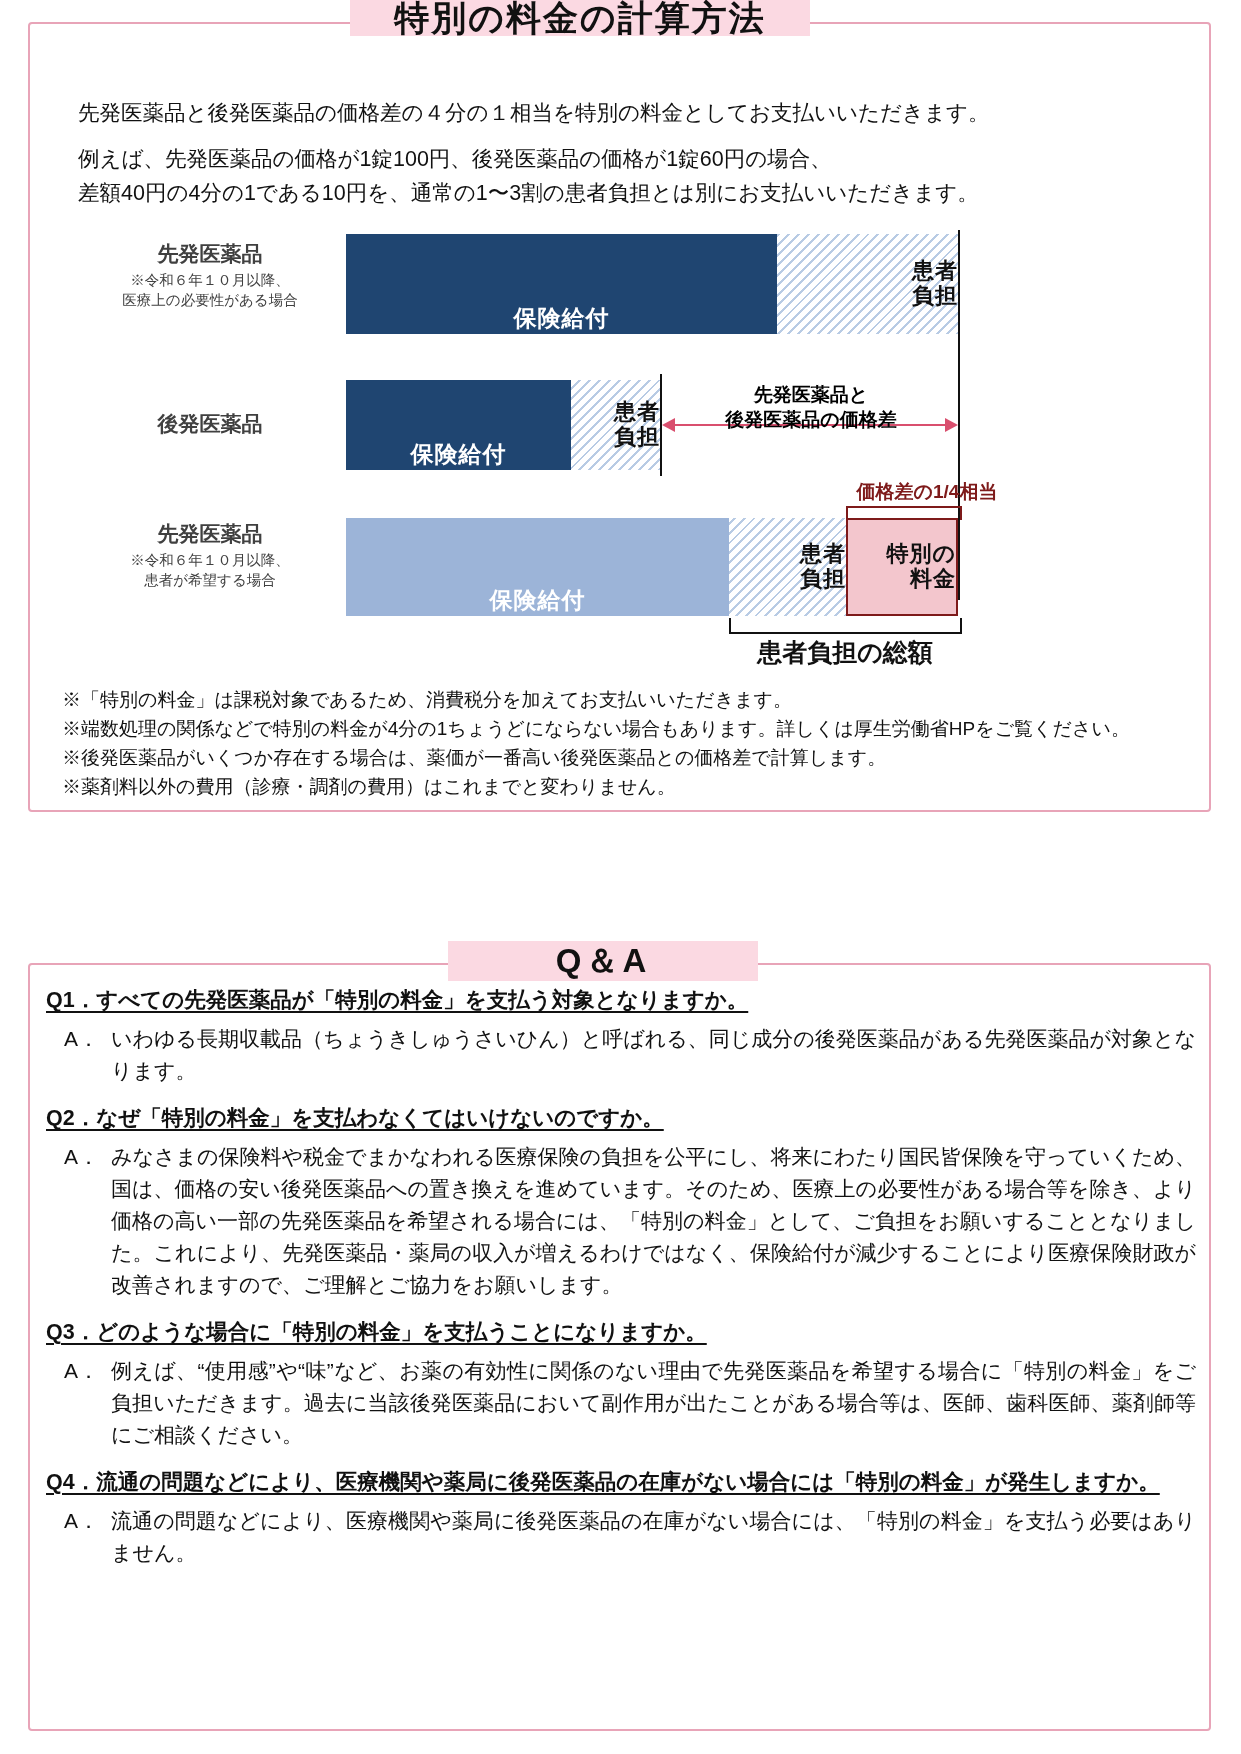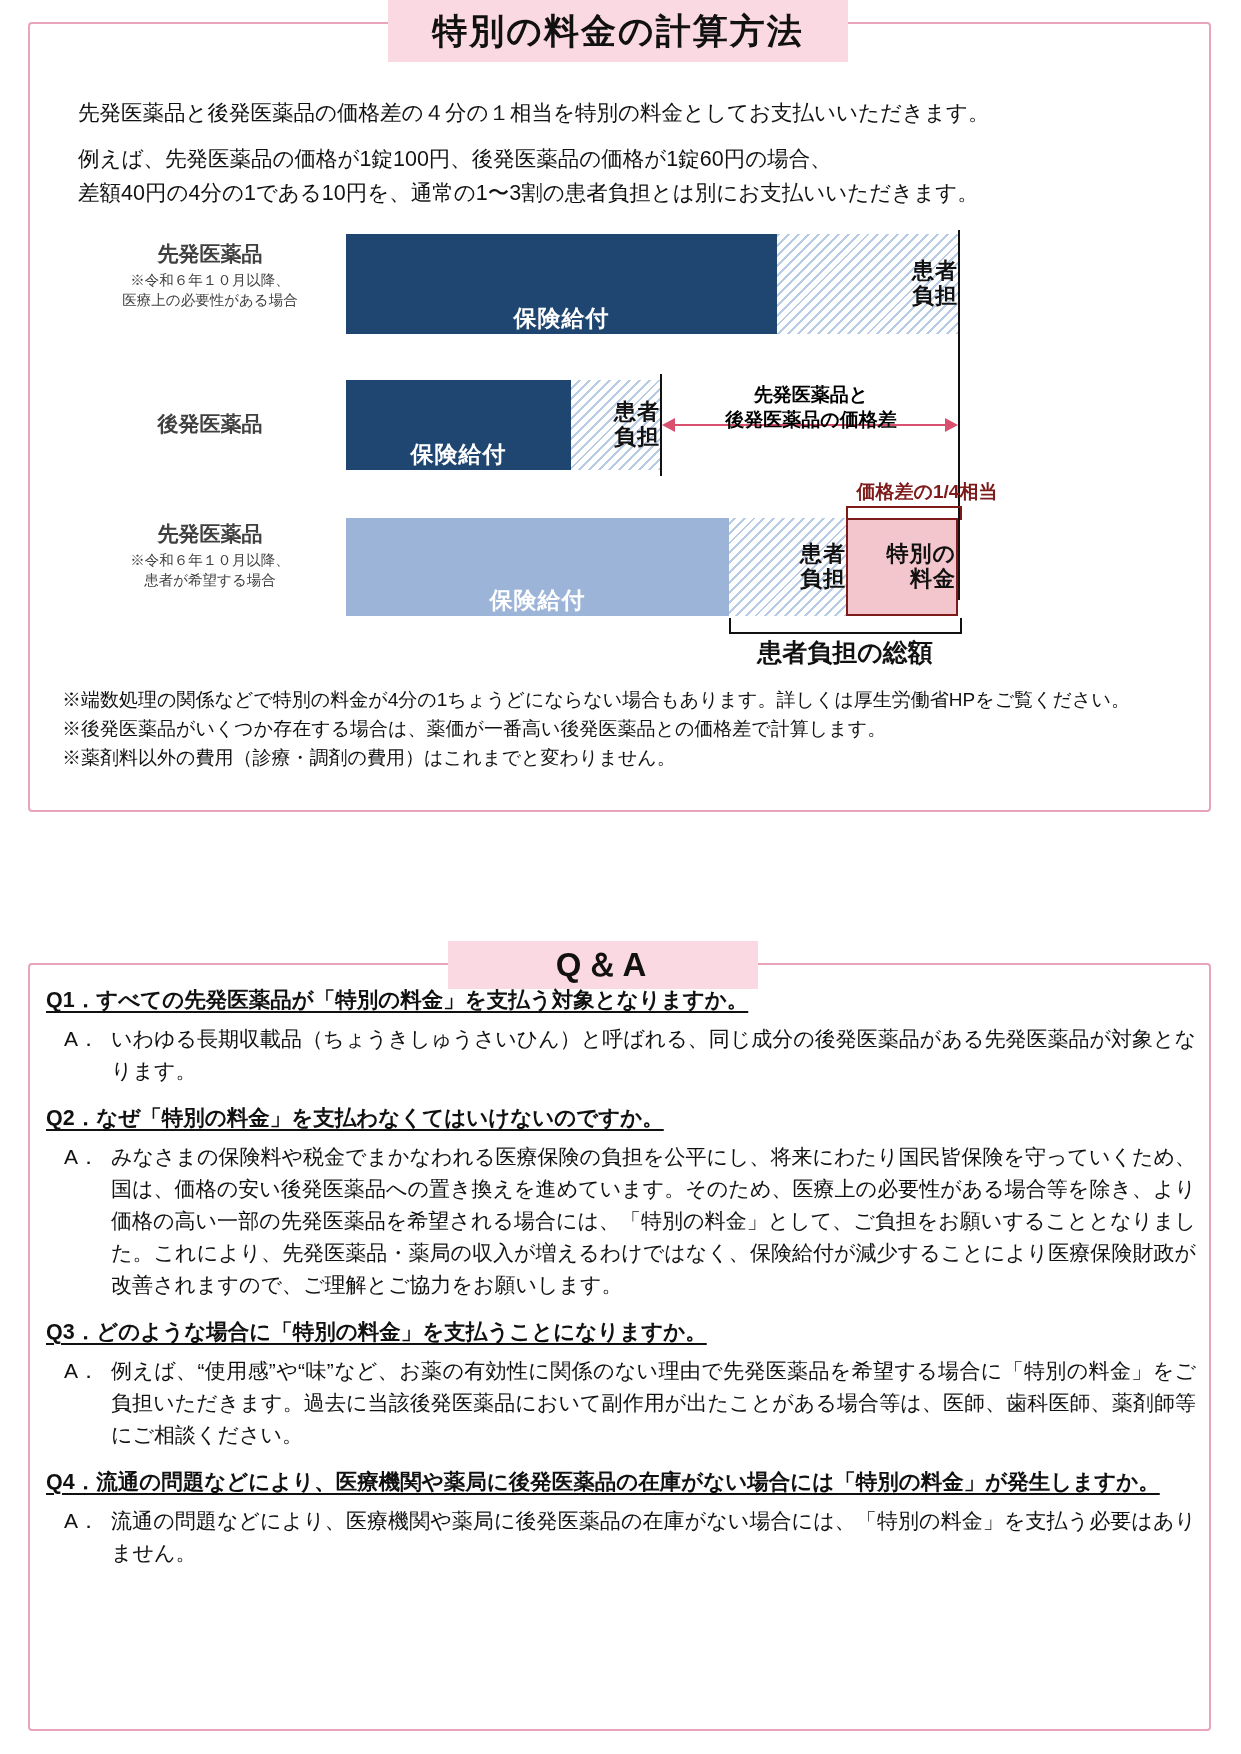--- a/index.html
+++ b/index.html
@@ -37,30 +37,29 @@
     color: #111;
     box-sizing: border-box;
     display: flex;
     align-items: center;
     justify-content: center;
   }
   #title-calc {
     left: 350px;
     top: 0px;
     width: 460px;
-    height: 62px;
+    height: 36px;
     font-size: 35px;
     letter-spacing: 2px;
-    margin-left: 38px;
   }
   #title-qa {
     left: 448px;
     top: 941px;
     width: 310px;
-    height: 48px;
+    height: 40px;
     font-size: 33px;
     letter-spacing: 4px;
   }
 
   .lead {
     position: absolute;
     font-size: 21.5px;
     line-height: 1.5;
     color: #111;
     white-space: nowrap;
@@ -292,20 +291,21 @@
     <span>料金</span>
   </div>
 
   <div style="position:absolute; left:669px; top:390px; width:229px; height:14px; border-bottom:2px solid #111; border-left:2px solid #111; border-right:2px solid #111;"></div>
   <div class="brace-label" style="left:660px; top:408px; width:250px; text-align:center; font-size:25px;">
     <span>患者負担の総額</span>
   </div>
 </div>
 
 <div class="notes">
+  <div>※「特別の料金」は課税対象であるため、消費税分を加えてお支払いいただきます。</div>
   <div>※端数処理の関係などで特別の料金が4分の1ちょうどにならない場合もあります。詳しくは厚生労働省HPをご覧ください。</div>
   <div>※後発医薬品がいくつか存在する場合は、薬価が一番高い後発医薬品との価格差で計算します。</div>
   <div>※薬剤料以外の費用（診療・調剤の費用）はこれまでと変わりません。</div>
 </div>
 
 <div class="panel" id="panel-qa"></div>
 <div class="section-title" id="title-qa">Q＆A</div>
 
 <div id="qa-body">
 

